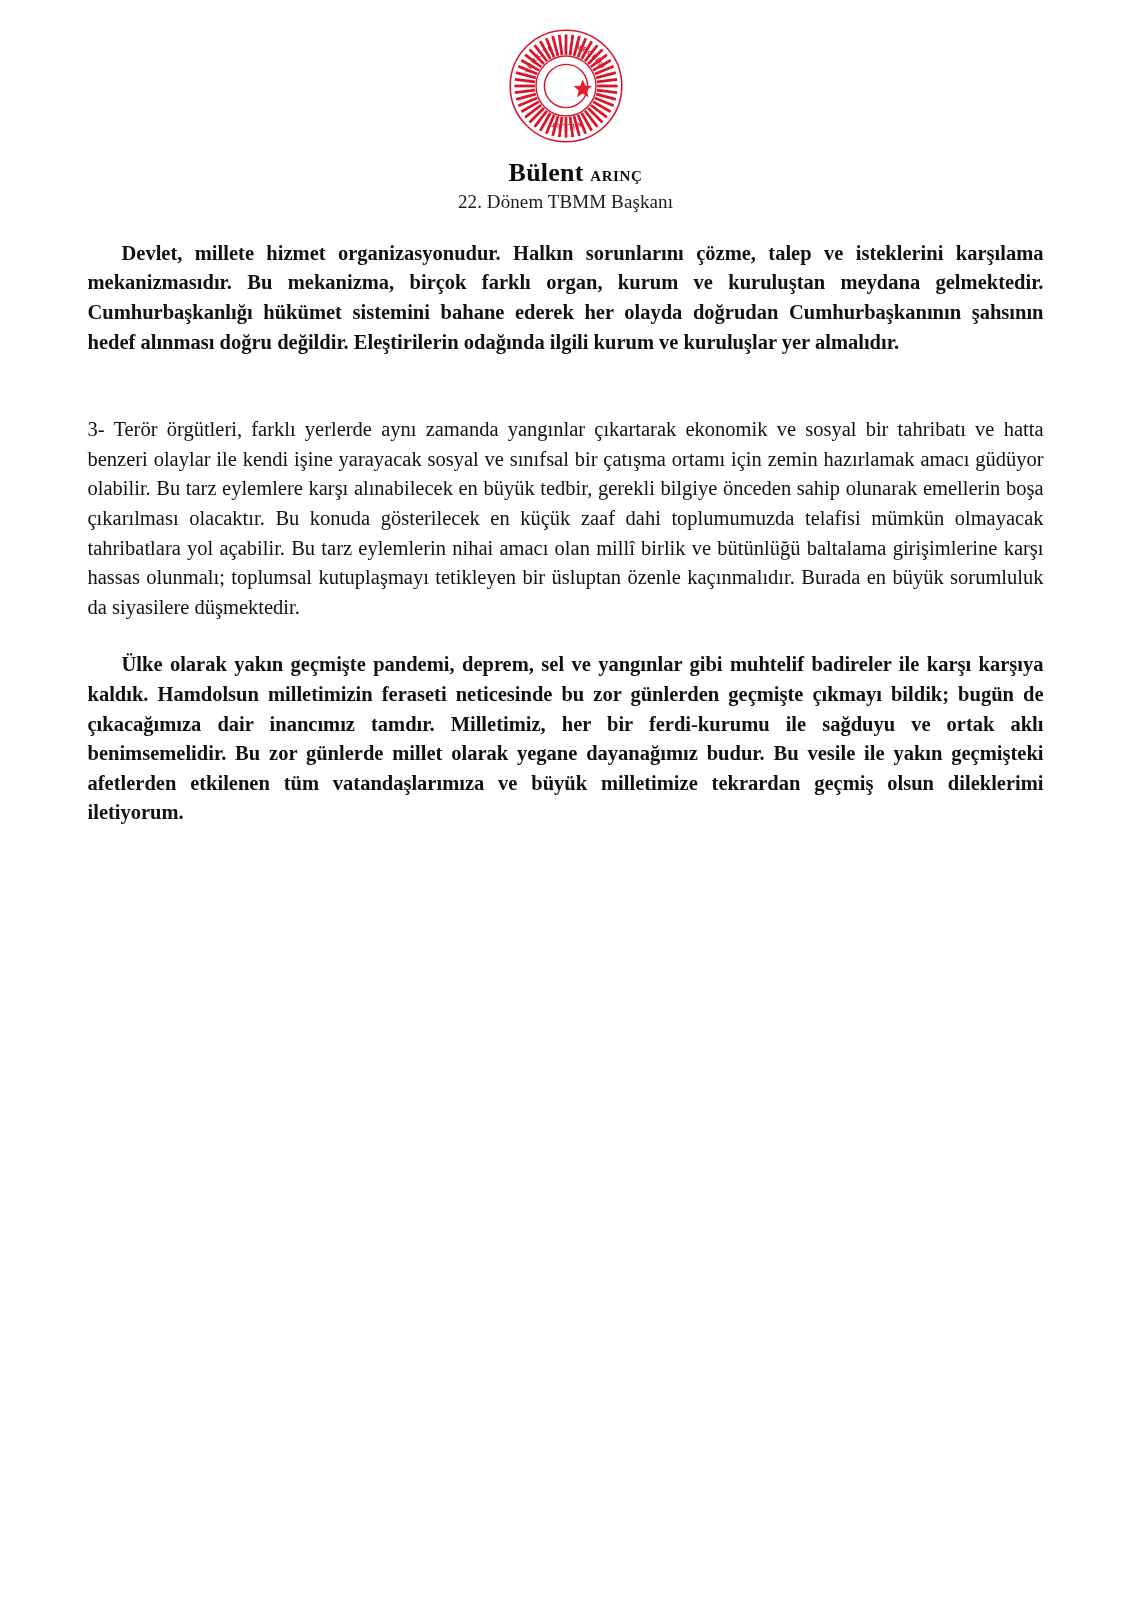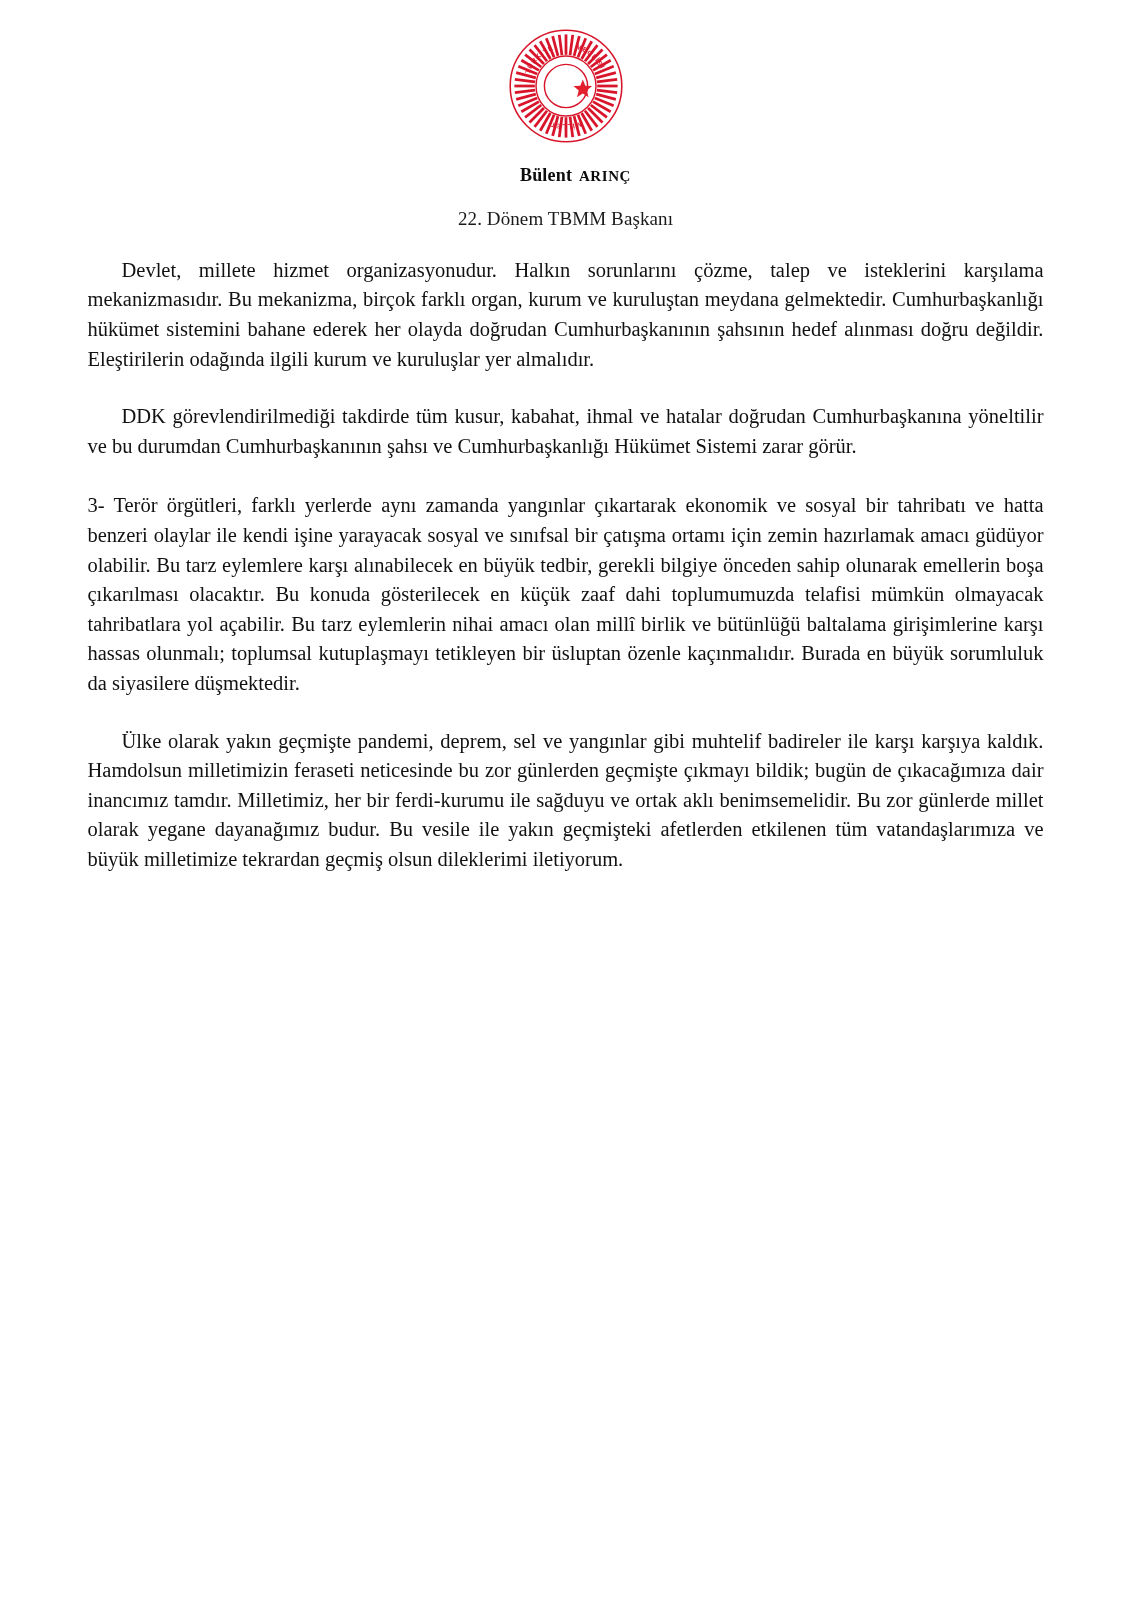--- a/index.html
+++ b/index.html
@@ -42,25 +42,25 @@
 
   .name-line {
     margin-top: 12px;
     font-family: "Liberation Serif", "DejaVu Serif", serif;
     font-size: 26px;
     font-weight: bold;
     letter-spacing: 0.2px;
     color: #0c0c0c;
     line-height: 1.15;
   }
-  .name-line .given { font-size: 18px; margin-left: 20px; }
+  .name-line .given { font-size: 26px; margin-left: 20px; }
   .name-line .surname { font-size: 15px; letter-spacing: 0.6px; }
 
   .role-line {
-    margin-top: 20px;
+    margin-top: 3px;
     font-size: 19px;
     color: #1a1a1a;
     letter-spacing: 0.1px;
   }
 
   
   .content {
     margin: 0 auto;
     padding-top: 26px;
     width: 956px;           
@@ -68,21 +68,21 @@
 
   p.para {
     margin: 0 0 0 0;
     font-size: 20.5px;
     line-height: 29.6px;
     text-align: justify;
     text-justify: inter-word;
     color: #111111;
     hyphens: none;
   }
-  p.para.indent { text-indent: 34px; }
+  p.para.indent { text-indent: 34px; font-weight: bold; }
   p.para.noindent { text-indent: 0; }
   .gap-md { height: 28px; }
   .gap-lg { height: 30px; }
 </style>
 </head>
 <body>
 
 <div class="page">
 
   <header class="letterhead">
@@ -181,21 +181,20 @@
     </div>
 
     <div class="role-line">22. Dönem TBMM Başkanı</div>
   </header>
 
   <main class="content">
 
     <p class="para indent">Devlet, millete hizmet organizasyonudur. Halkın sorunlarını çözme, talep ve isteklerini karşılama mekanizmasıdır. Bu mekanizma, birçok farklı organ, kurum ve kuruluştan meydana gelmektedir. Cumhurbaşkanlığı hükümet sistemini bahane ederek her olayda doğrudan Cumhurbaşkanının şahsının hedef alınması doğru değildir. Eleştirilerin odağında ilgili kurum ve kuruluşlar yer almalıdır.</p>
     <div class="gap-md"></div>
 
-    <p class="para indent">DDK görevlendirilmediği takdirde tüm kusur, kabahat, ihmal ve hatalar doğrudan Cumhurbaşkanına yöneltilir ve bu durumdan Cumhurbaşkanının şahsı ve Cumhurbaşkanlığı Hükümet Sistemi zarar görür.</p>
     <div class="gap-lg"></div>
 
     <p class="para noindent">3- Terör örgütleri, farklı yerlerde aynı zamanda yangınlar çıkartarak ekonomik ve sosyal bir tahribatı ve hatta benzeri olaylar ile kendi işine yarayacak sosyal ve sınıfsal bir çatışma ortamı için zemin hazırlamak amacı güdüyor olabilir. Bu tarz eylemlere karşı alınabilecek en büyük tedbir, gerekli bilgiye önceden sahip olunarak emellerin boşa çıkarılması olacaktır. Bu konuda gösterilecek en küçük zaaf dahi toplumumuzda telafisi mümkün olmayacak tahribatlara yol açabilir. Bu tarz eylemlerin nihai amacı olan millî birlik ve bütünlüğü baltalama girişimlerine karşı hassas olunmalı; toplumsal kutuplaşmayı tetikleyen bir üsluptan özenle kaçınmalıdır. Burada en büyük sorumluluk da siyasilere düşmektedir.</p>
     <div class="gap-md"></div>
 
     <p class="para indent">Ülke olarak yakın geçmişte pandemi, deprem, sel ve yangınlar gibi muhtelif badireler ile karşı karşıya kaldık. Hamdolsun milletimizin feraseti neticesinde bu zor günlerden geçmişte çıkmayı bildik; bugün de çıkacağımıza dair inancımız tamdır. Milletimiz, her bir ferdi-kurumu ile sağduyu ve ortak aklı benimsemelidir. Bu zor günlerde millet olarak yegane dayanağımız budur. Bu vesile ile yakın geçmişteki afetlerden etkilenen tüm vatandaşlarımıza ve büyük milletimize tekrardan geçmiş olsun dileklerimi iletiyorum.</p>
     <div class="gap-md"></div>
 
 
   </main>

